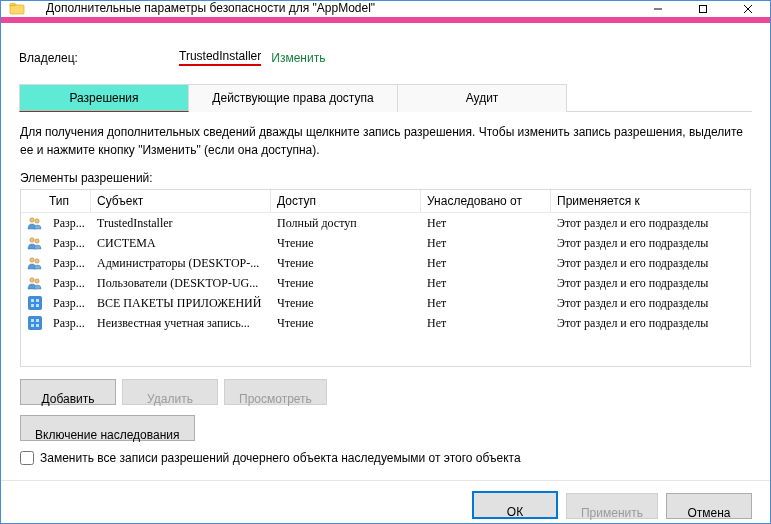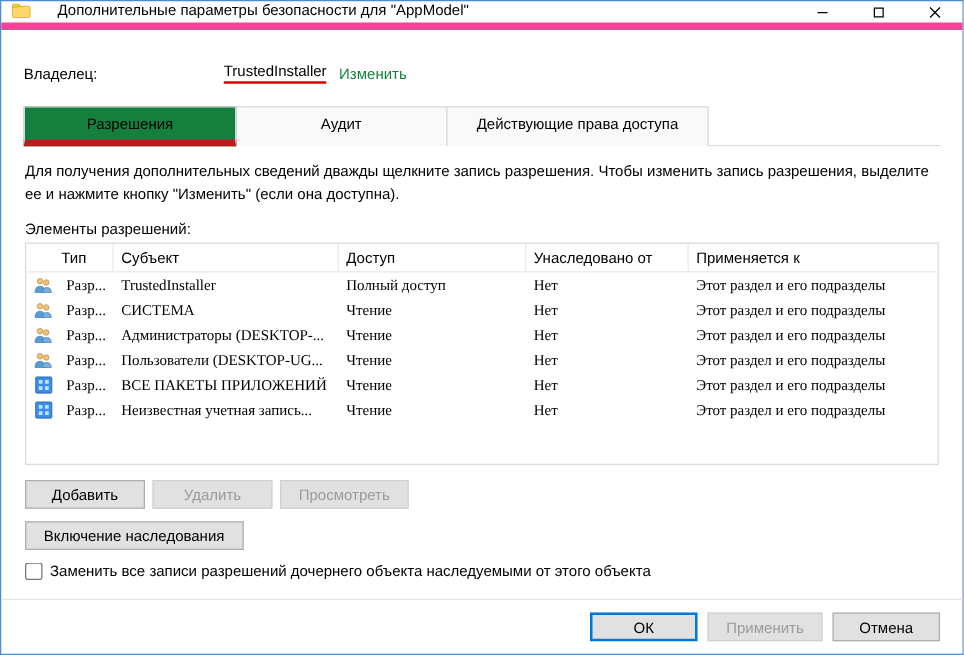--- a/index.html
+++ b/index.html
@@ -79,22 +79,22 @@
     width: 170px;
     text-align: center;
     border: 1px solid #d9d9d9;
     border-bottom: none;
     background: #fff;
     margin-bottom: -1px;
     margin-right: -1px;
     cursor: pointer;
   }
   .tab.active {
-    background: #15803d;
-    border-bottom: 5px solid #b91c1c;
+    background: #5eead4;
+    border-bottom: 1px solid #b91c1c;
     position: relative;
     z-index: 2;
   }
   .tab.inactive { background: #f9f9f9; }
 
   .tab-body {
     border: 1px solid #fff;
     padding-top: 10px;
   }
   .desc {
@@ -146,21 +146,21 @@
   .col-type-row { width: 44px; }
 
   .btn-row { display: flex; gap: 6px; margin: 12px 0 10px 0; }
   .btn {
     min-width: 96px;
     height: 23px;
     border: 1px solid #adadad;
     background: #e1e1e1;
     font-family: inherit;
     font-size: 12px;
-    padding: 0 14px;
+    padding: 12px 14px;
     cursor: pointer;
   }
   .btn.wide { min-width: 160px; }
   .btn.primary {
     border: 2px solid #0078d7;
     background: #e1e1e1;
   }
   .btn:disabled {
     color: #9b9b9b;
     border-color: #d0d0d0;
@@ -223,22 +223,22 @@
   <div class="content">
 
     <div class="owner-row">
       <div class="owner-label">Владелец:</div>
       <span class="owner-name">TrustedInstaller</span>
       <span class="owner-change">Изменить</span>
     </div>
 
     <div class="tabs">
       <div class="tab active">Разрешения</div>
+      <div class="tab inactive" style="width:210px">Действующие права доступа</div>
       <div class="tab inactive">Аудит</div>
-      <div class="tab inactive" style="width:210px">Действующие права доступа</div>
     </div>
 
     <div class="tab-body">
       <div class="desc">Для получения дополнительных сведений дважды щелкните запись разрешения. Чтобы изменить запись разрешения, выделите ее и нажмите кнопку "Изменить" (если она доступна).</div>
       <div class="list-label">Элементы разрешений:</div>
 
       <div class="perm-table-wrap">
         <div class="perm-header">
           <div class="col-type">Тип</div>
           <div class="col-subj">Субъект</div>

